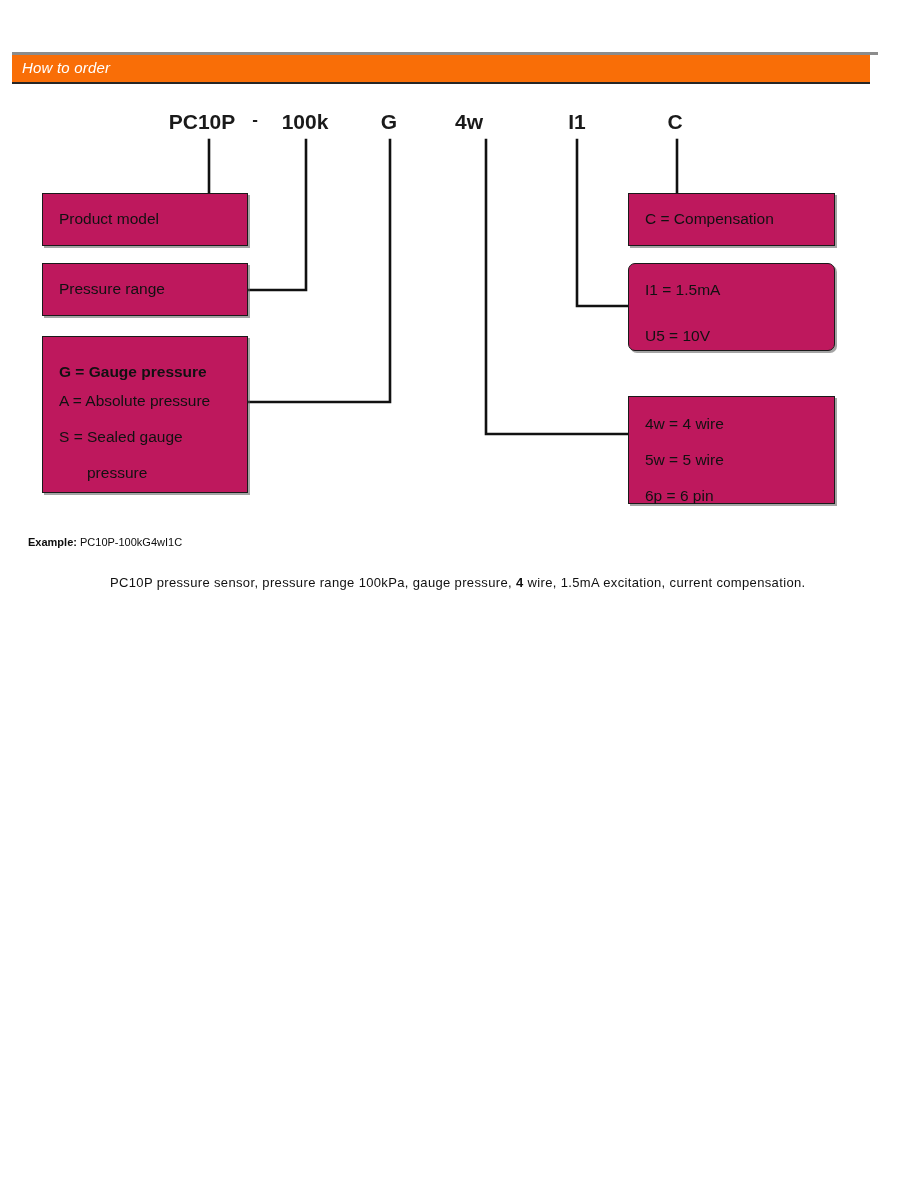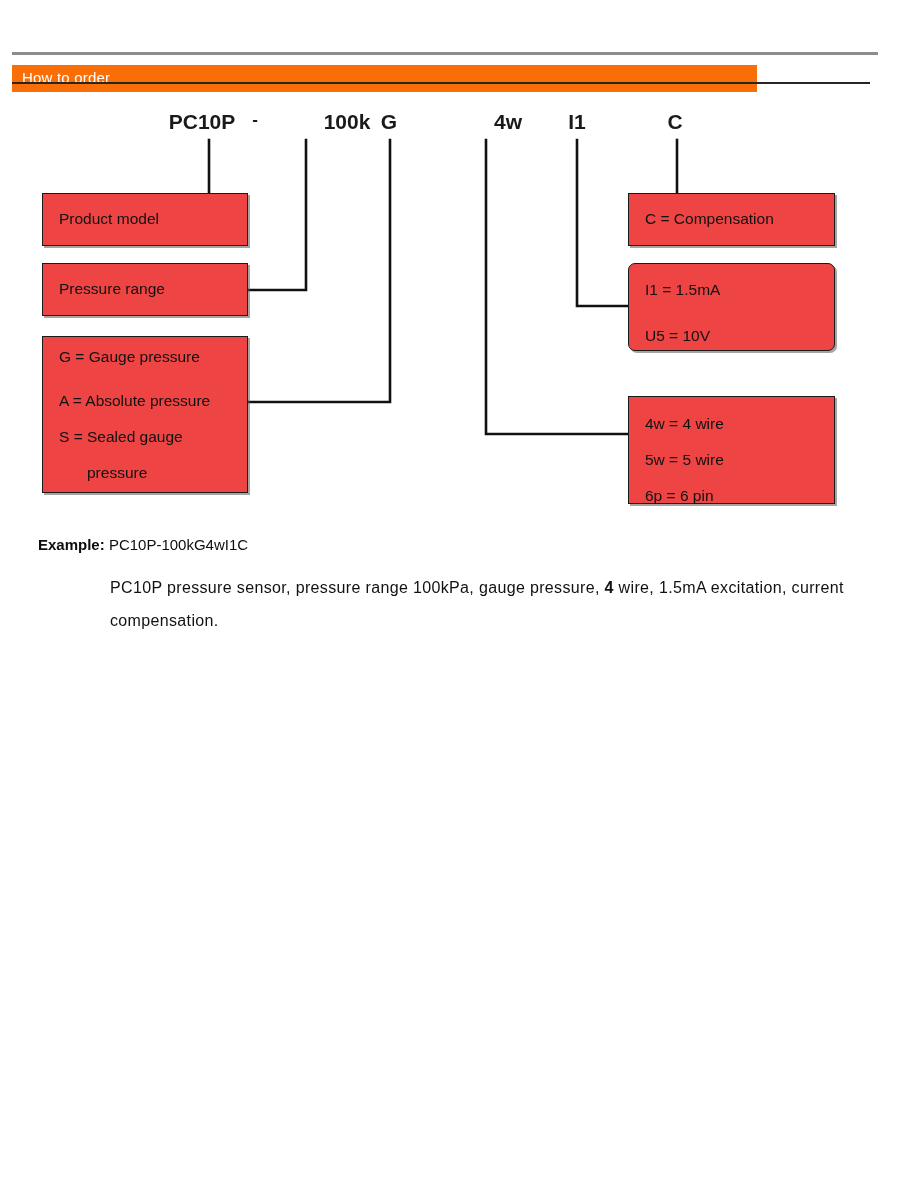--- a/index.html
+++ b/index.html
@@ -22,24 +22,25 @@
     position: absolute;
     left: 12px;
     top: 52px;
     width: 866px;
     height: 3px;
     background: #8c8c8c;
   }
   .header-bar {
     position: absolute;
     left: 12px;
-    top: 65px;
-    width: 745px;
+    top: 55px;
+    width: 858px;
     height: 27px;
     background: #f96e07;
+    font-style: italic;
   }
   .header-bar-title {
     position: absolute;
     left: 10px;
     top: 4px;
     font-size: 15px;
     color: #ffffff;
     letter-spacing: 0.2px;
     white-space: nowrap;
   }
@@ -79,21 +80,21 @@
     left: 0;
     top: 0;
     width: 898px;
     height: 560px;
     pointer-events: none;
   }
 
   
   .obox {
     position: absolute;
-    background: #ef4444;
+    background: #be185d;
     border: 1.6px solid #1a1a1a;
     box-sizing: border-box;
     box-shadow: 2px 2px 0 0 rgba(90,90,90,0.55);
     padding-left: 16px;
   }
   .obox .line {
     position: absolute;
     left: 16px;
     font-size: 15.5px;
     color: #111111;
@@ -104,31 +105,31 @@
   }
 
   
   .example-wrap {
     position: absolute;
     left: 22px;
     top: 536px;
     width: 860px;
   }
   .example-head {
-    font-size: 15px;
+    font-size: 11px;
     color: #0d0d0d;
     white-space: nowrap;
-    margin: 0 0 18px 16px;
+    margin: 0 0 18px 6px;
   }
   .example-head .lbl {
     font-weight: bold;
   }
   .example-body {
     margin-left: 88px;
-    font-size: 16px;
+    font-size: 13px;
     line-height: 33px;
     color: #111111;
     letter-spacing: 0.35px;
     max-width: 770px;
   }
   .example-body b {
     font-weight: bold;
   }
 </style>
 </head>
@@ -136,23 +137,23 @@
 
 <div class="header-rule"></div>
 <div class="header-bar">
   <span class="header-bar-title">How to order</span>
 </div>
 <div class="header-underline"></div>
 
 <div class="code-row">
   <span class="code-token" style="left:202px;">PC10P</span>
   <span class="code-token dash" style="left:255px;">-</span>
-  <span class="code-token" style="left:305px;margin-left:42px;">100k</span>
+  <span class="code-token" style="left:305px;">100k</span>
   <span class="code-token" style="left:389px;">G</span>
-  <span class="code-token" style="left:508px;text-align:center;">4w</span>
+  <span class="code-token" style="left:469px;text-align:center;">4w</span>
   <span class="code-token" style="left:577px;">I1</span>
   <span class="code-token" style="left:675px;">C</span>
 </div>
 
 <svg class="wires" width="898" height="560" viewBox="0 0 898 560">
   <g stroke="#111111" stroke-width="2.6" fill="none" stroke-linecap="square">
 
     <path d="M 209 140 L 209 193"></path>
 
     <path d="M 306 140 L 306 290 L 248 290"></path>
@@ -169,21 +170,21 @@
 
 <div class="obox" style="left:42px;  top:193px; width:206px; height:53px;">
   <span class="line" style="top:16px;">Product model</span>
 </div>
 
 <div class="obox" style="left:42px;  top:263px; width:206px; height:53px;">
   <span class="line" style="top:16px;">Pressure range</span>
 </div>
 
 <div class="obox" style="left:42px;  top:336px; width:206px; height:157px;">
-  <span class="line" style="top:11px;">G = Gauge pressure</span>
+  <span class="line" style="top:26px;font-weight:bold;">G = Gauge pressure</span>
   <span class="line" style="top:55px;">A = Absolute pressure</span>
   <span class="line" style="top:91px;">S = Sealed gauge</span>
   <span class="line indent" style="top:127px;">pressure</span>
 </div>
 
 <div class="obox" style="left:628px; top:193px; width:207px; height:53px;">
   <span class="line" style="top:16px;">C = Compensation</span>
 </div>
 
 <div class="obox" style="left:628px; top:263px; width:207px; height:88px;border-radius:7px;">

